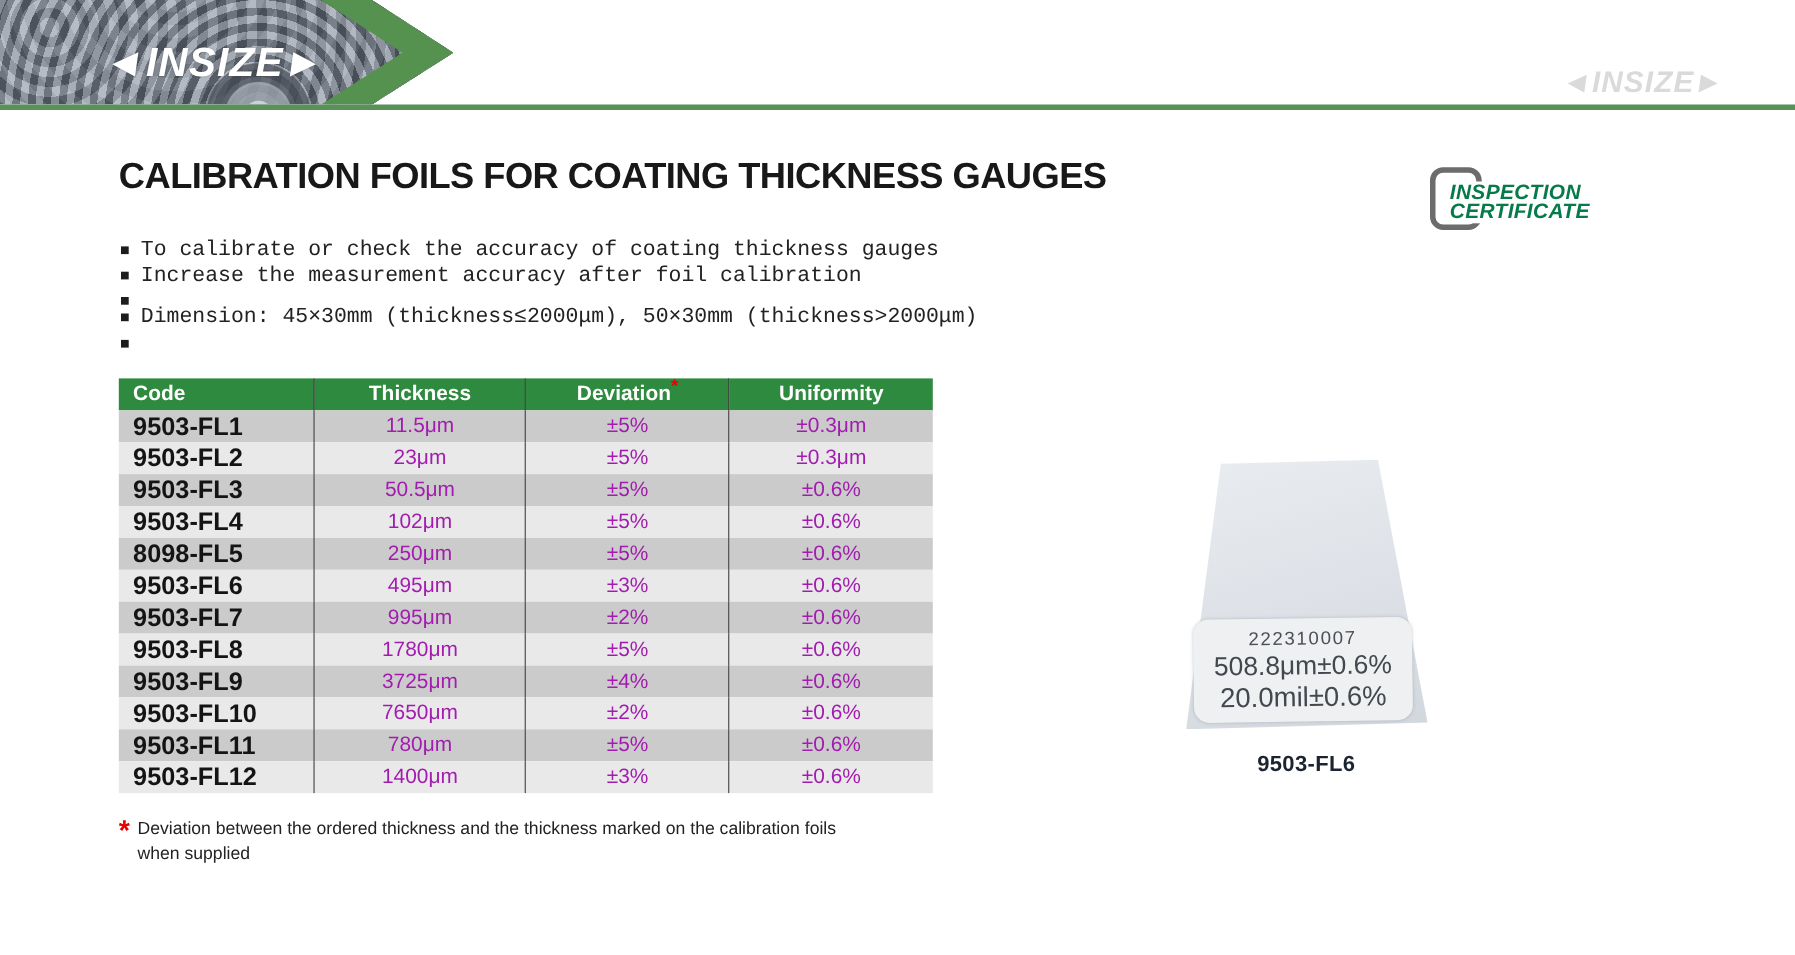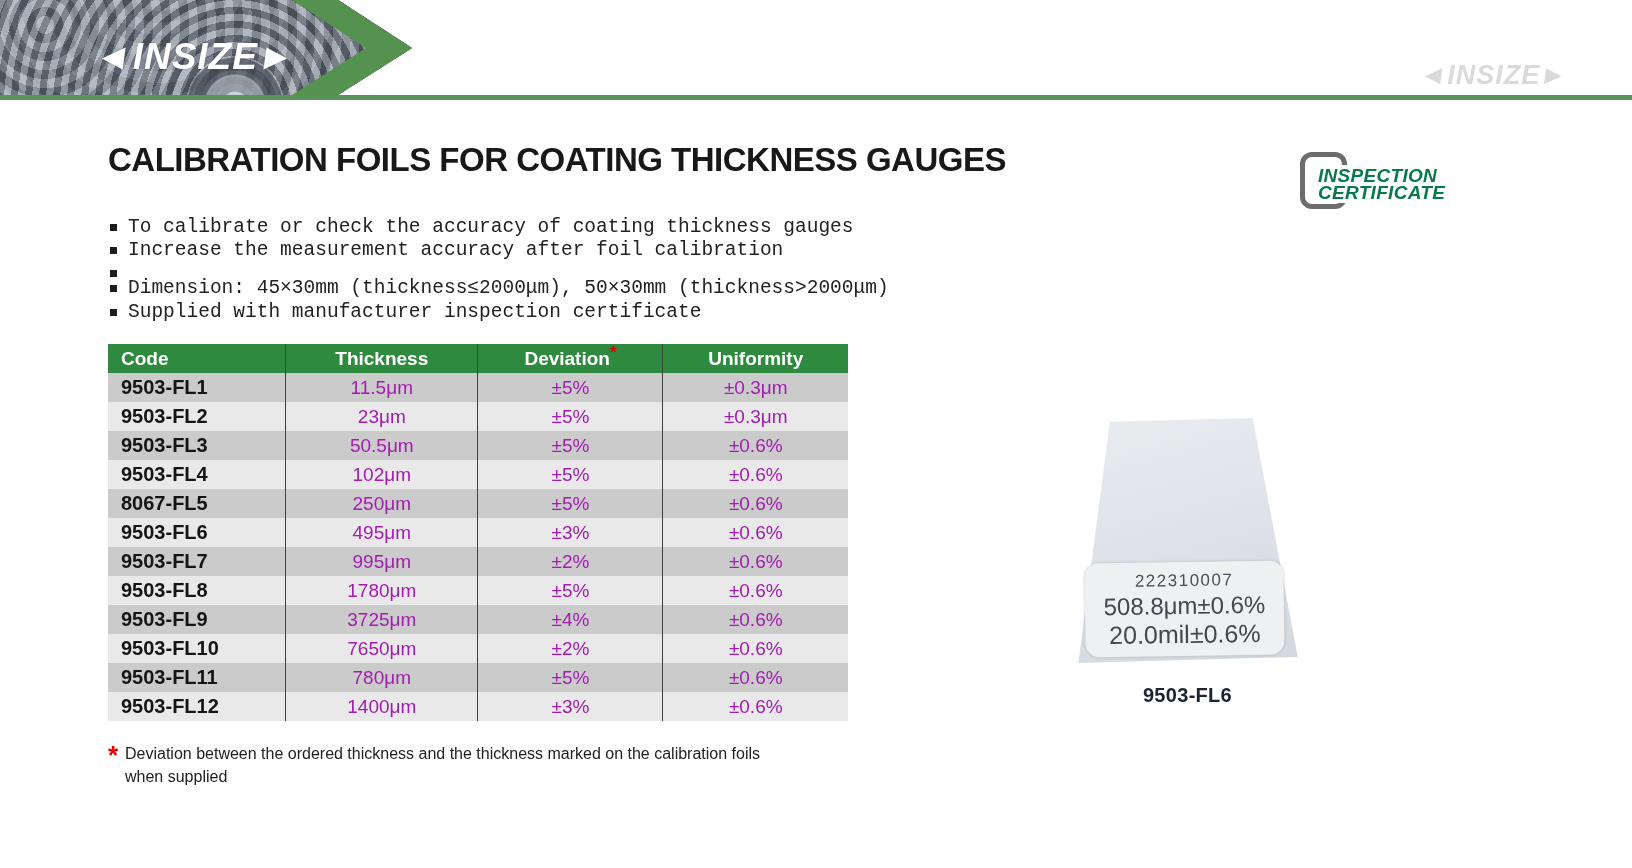--- a/index.html
+++ b/index.html
@@ -64,21 +64,21 @@
                 border-collapse:collapse; table-layout:fixed; }
   .spec-table col.c1{width:24%} .spec-table col.c2{width:26%}
   .spec-table col.c3{width:25%} .spec-table col.c4{width:25%}
   .spec-table th, .spec-table td { height:29px; padding:0; vertical-align:middle; }
   .spec-table thead th { background:#2e8a3e; color:#ffffff; font-size:19px; font-weight:bold; text-align:center; }
   .spec-table thead th:first-child { text-align:left; padding-left:13px; }
   .spec-table th + th, .spec-table td + td { border-left:1.5px solid #3f3f3f; }
   .spec-table tbody tr:nth-child(odd)  { background:#cbcbcb; }
   .spec-table tbody tr:nth-child(even) { background:#e9e9e9; }
   .spec-table tbody td { font-size:19px; color:#a21caf; text-align:center; }
-  .spec-table tbody td.code { font-weight:bold; font-size:20px; color:#141414; text-align:left; padding-left:13px; }
+  .spec-table tbody td.code { font-weight:bold; font-size:23px; color:#141414; text-align:left; padding-left:13px; }
   .hdr-asterisk { color:#e60000; font-weight:bold; font-size:17px; vertical-align:super; line-height:0; }
 
   
   .footnote { position:absolute; left:108px; top:742px; width:665px; }
   .footnote-asterisk { position:absolute; left:0; top:-2px; color:#e60000; font-size:26px; font-weight:bold; }
   .footnote-text { display:block; margin-left:17px; font-size:16px; color:#222222; line-height:23px; }
 
   
   .foil-figure { position:absolute; left:1075px; top:418px; width:225px; height:245px; }
   .foil-body {
@@ -132,21 +132,20 @@
     </li>
   <li>
       <span class="bullet-square"></span>
     </li>
   <li>
       <span class="bullet-square"></span>
       <span>Dimension: 45×30mm (thickness≤2000μm), 50×30mm (thickness&gt;2000μm)</span>
     </li>
   <li>
       <span class="bullet-square"></span>
-      <span>Supplied with manufacturer inspection certificate</span>
     </li>
 </ul>
 
 <table class="spec-table">
   <colgroup>
       <col class="c1">
       <col class="c2">
       <col class="c3">
       <col class="c4">
     </colgroup>
@@ -177,21 +176,21 @@
         <td>±5%</td>
         <td>±0.6%</td>
       </tr>
     <tr>
         <td class="code">9503-FL4</td>
         <td>102μm</td>
         <td>±5%</td>
         <td>±0.6%</td>
       </tr>
     <tr>
-        <td class="code">8067-FL5</td>
+        <td class="code">8098-FL5</td>
         <td>250μm</td>
         <td>±5%</td>
         <td>±0.6%</td>
       </tr>
     <tr>
         <td class="code">9503-FL6</td>
         <td>495μm</td>
         <td>±3%</td>
         <td>±0.6%</td>
       </tr>

